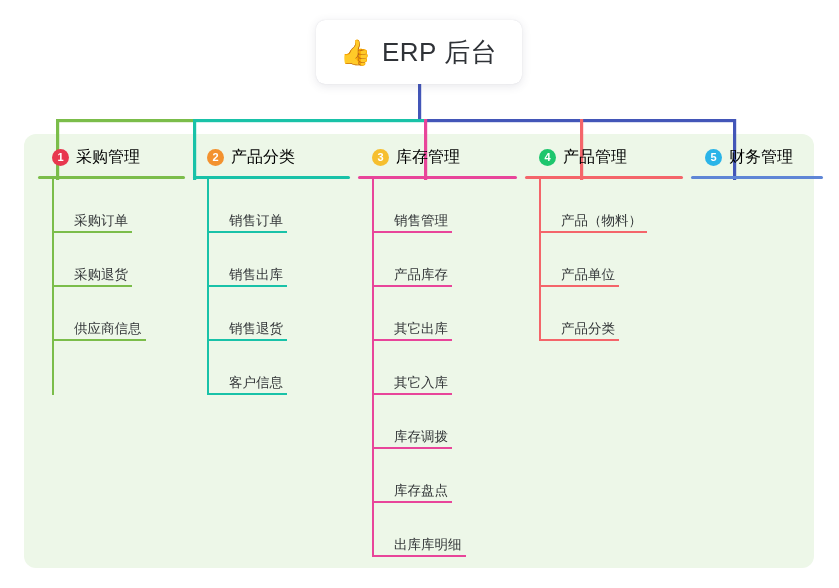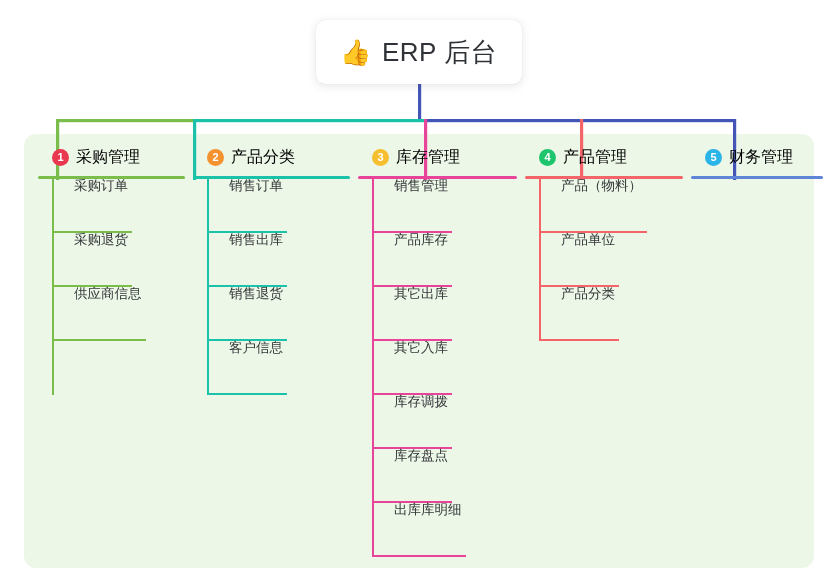--- a/index.html
+++ b/index.html
@@ -56,21 +56,21 @@
     flex:0 0 auto;line-height:1;
   }
   .col-title{font-size:16px;color:#000000;white-space:nowrap;}
   .head-rule{height:3px;border-radius:2px;margin-top:6px;}
 
   .items{position:relative;margin-top:0;padding-left:14px;}
   .spine{position:absolute;left:14px;top:0;width:2px;}
   .item{
     position:relative;
     height:54px;
-    display:flex;
+    display:flex;align-items:flex-end;
     padding-left:18px;
     box-sizing:border-box;
   }
   .item-label{
     font-size:13.5px;color:#333638;white-space:nowrap;
     padding:0 4px 6px 4px;line-height:1;
   }
   .item-rule{
     position:absolute;left:0;bottom:0;height:1.6px;
   }

